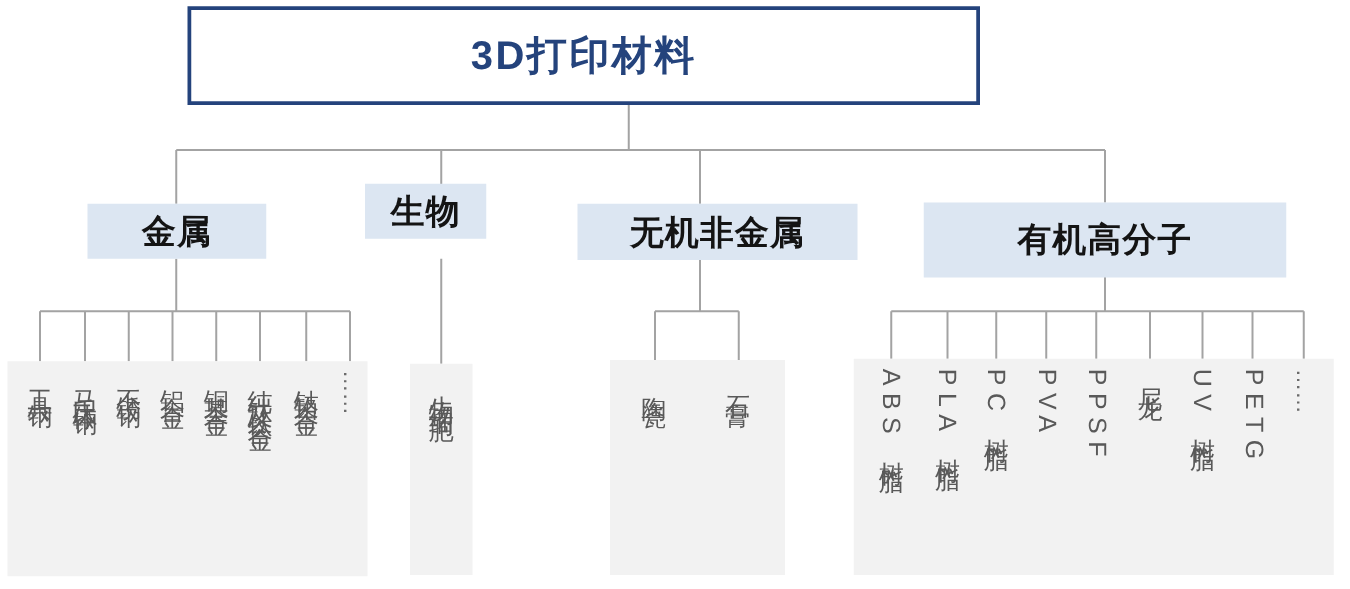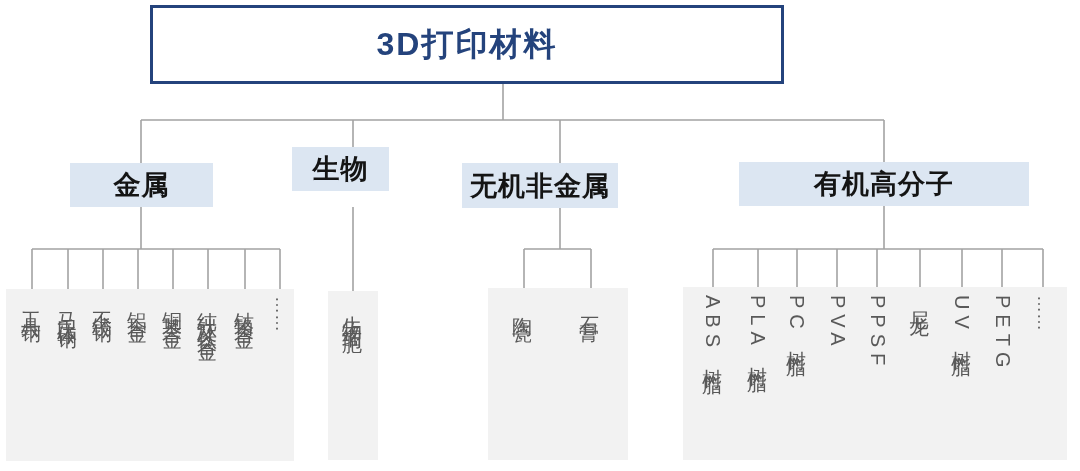--- a/index.html
+++ b/index.html
@@ -79,22 +79,22 @@
              M524 249 V288 M591 249 V288
              M884 206 V249
              M713 249 H1043
              M713 249 V287 M758 249 V287 M797 249 V287 M837 249 V287 M877 249 V287 M920 249 V287 M962 249 V287 M1002 249 V287 M1043 249 V287" fill="none" stroke="#A3A3A3" stroke-width="1.6"></path>
   </svg>
 
   <div class="root" style="left:150px; top:5px; width:634px; height:79px;">3D打印材料</div>
 
   <div class="cat" style="left:70px; top:163px; width:143px; height:44px;">金属</div>
   <div class="cat" style="left:292px; top:147px; width:97px; height:44px;">生物</div>
-  <div class="cat" style="left:462px; top:163px; width:156px; height:45px;">无机非金属</div>
-  <div class="cat" style="left:739px; top:162px; width:290px; height:44px;">有机高分子</div>
+  <div class="cat" style="left:462px; top:163px; width:224px; height:45px;">无机非金属</div>
+  <div class="cat" style="left:739px; top:162px; width:290px; height:60px;">有机高分子</div>
 
   <div class="band" style="left:6px; top:289px; width:288px; height:172px;"></div>
   <div class="band" style="left:328px; top:291px; width:50px; height:169px;"></div>
   <div class="band" style="left:488px; top:288px; width:140px; height:172px;"></div>
   <div class="band" style="left:683px; top:287px; width:384px; height:173px;"></div>
 
   <div class="vtext" style="left:32px; top:296px;">工具钢</div>
   <div class="vtext" style="left:68px; top:296px;">马氏体钢</div>
   <div class="vtext" style="left:103px; top:296px;">不锈钢</div>
   <div class="vtext" style="left:138px; top:296px;">铝合金</div>

